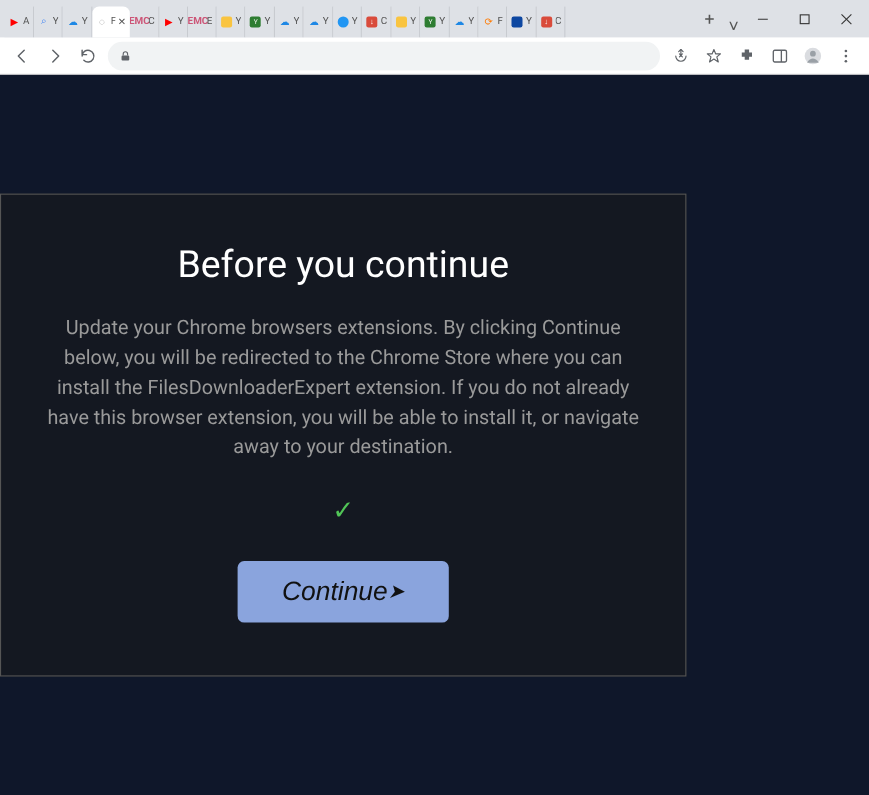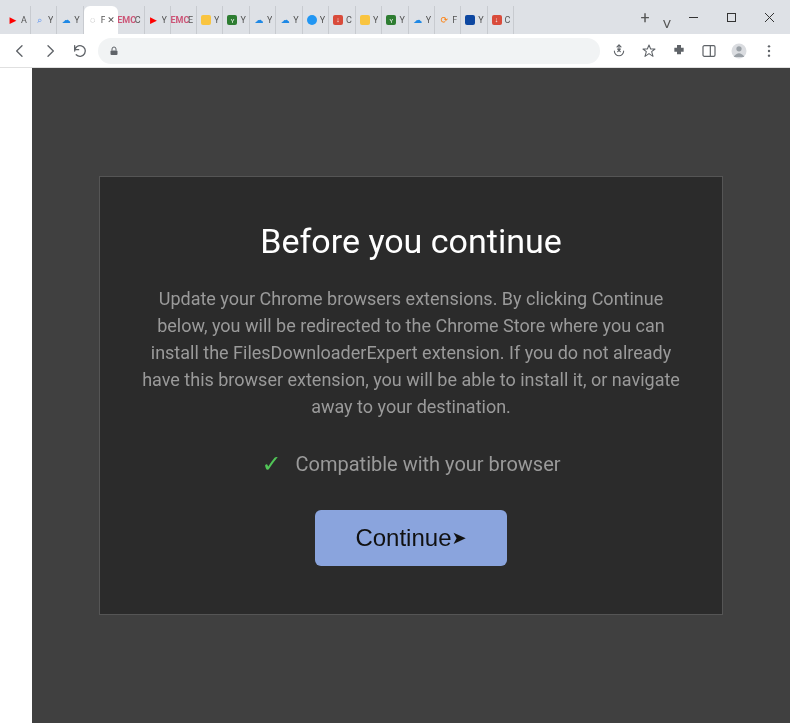--- a/index.html
+++ b/index.html
@@ -94,26 +94,24 @@
     .omnibox {
       flex: 1; height: 26px; background: #f1f3f4; border-radius: 13px;
       display: flex; align-items:center; padding: 0 10px; gap: 6px;
       color:#5f6368;
     }
     .right-icons { display: flex; gap: 4px; align-items:center; }
     .right-icons .navicon { width: 26px; }
     
     .content {
       flex: 1;
-      background: #404040;
+      background: #0f172a;
       display: flex;
       align-items: center;
-      justify-content: center;
       position: relative;
-      margin-left: 32px;
     }
     .dialog {
       width: 624px;
       border: 1px solid #555;
       padding: 44px 38px 48px 38px;
       text-align: center;
       background: rgba(26,26,26,0.55);
     }
     .dialog h1 {
       color: #fff;
@@ -135,20 +133,21 @@
     .check { color:#51c557; font-size: 24px; }
     .continue-btn {
       display: inline-flex; align-items:center; justify-content:center;
       background: #8aa4dd;
       color: #111;
       font-size: 24px;
       padding: 14px 40px;
       border-radius: 6px;
       border: none;
       cursor: pointer;
+      font-style: italic;
     }
     .continue-btn .arrow { font-size: 18px; }
     .fav-blue { background:#2196f3; border-radius:50%; width:10px;height:10px;}
     .fav-cloud { color:#1e88e5; }
     .fav-yt  { color:#ff0000; }
     .fav-emc { color:#c57; font-size:7px; font-weight:bold;}
     .fav-green{ background:#2e7d32; color:#fff; border-radius:2px; width:10px;height:10px; font-size:6px; display:flex;align-items:center;justify-content:center;}
     .fav-dl  { background:#d94b3b; border-radius:2px; width:10px;height:10px; display:flex;align-items:center;justify-content:center;color:#fff;font-size:7px;}
     .fav-cf  { color:#ff7a00;}
     .fav-ytpl{ background:#0d47a1; border-radius:2px; width:10px;height:10px;}
@@ -341,21 +340,20 @@
       </div>
     </div>
   </div>
 
   <div class="content">
     <div class="dialog">
       <h1>Before you continue</h1>
       <p>Update your Chrome browsers extensions. By clicking Continue below, you will be redirected to the Chrome Store where you can install the FilesDownloaderExpert extension. If you do not already have this browser extension, you will be able to install it, or navigate away to your destination.</p>
       <div class="compat">
         <span class="check">✓</span>
-        <span>Compatible with your browser</span>
       </div>
       <button class="continue-btn">
         <span>Continue</span>
         <span class="arrow">➤</span>
       </button>
     </div>
   </div>
 </div>
 
 </body></html>

